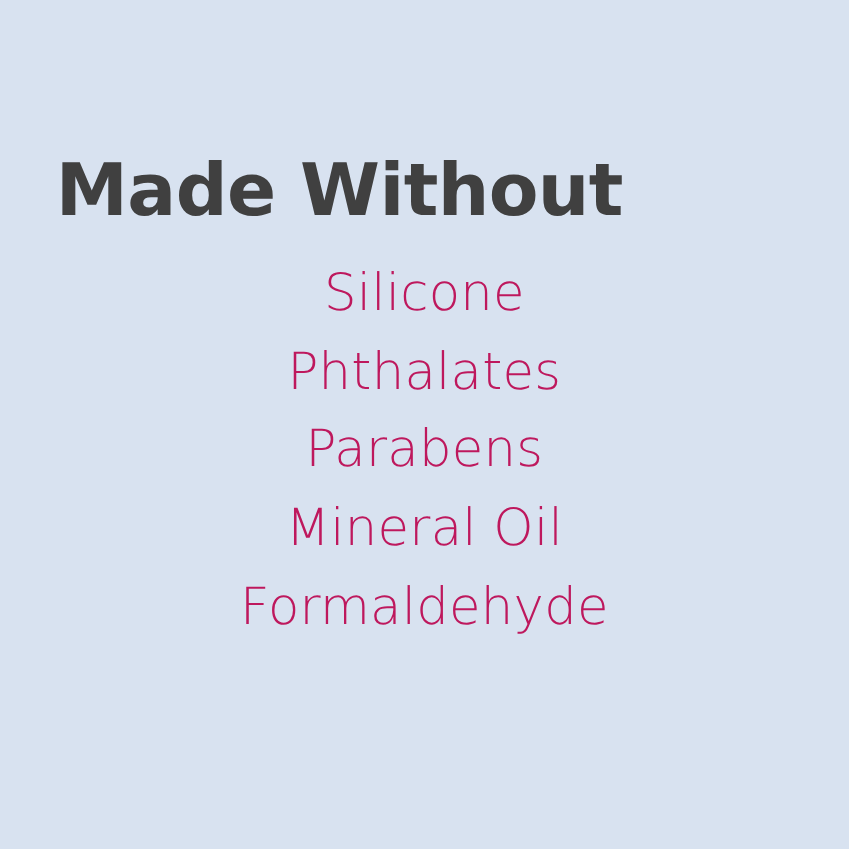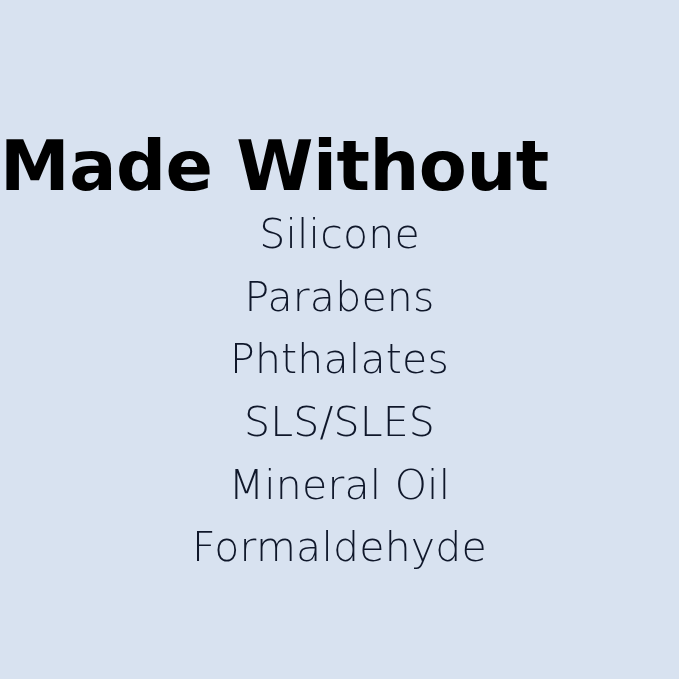--- a/index.html
+++ b/index.html
@@ -26,25 +26,25 @@
     overflow: hidden;
     -webkit-font-smoothing: antialiased;
   }
   #poster-title {
     position: absolute;
     top: 84px;
     left: 0;
     width: 543px;
     text-align: center;
     font-family: "DejaVu Sans", "Liberation Sans", sans-serif;
-    font-size: 70px;
+    font-size: 58px;
     font-weight: 700;
     line-height: 1.0;
     letter-spacing: -0.5px;
-    color: #000000;
+    color: #404040;
     white-space: nowrap;
   }
   #exclusion-list {
     position: absolute;
     top: 203px;
     left: 0;
     width: 679px;
     margin: 0;
     padding: 0;
     list-style: none;
@@ -54,33 +54,32 @@
   }
   .exclusion-item {
     width: 679px;
     text-align: center;
     height: 62.7px;
     line-height: 62.7px;
     font-family: "DejaVu Sans", "Liberation Sans", sans-serif;
     font-size: 41px;
     font-weight: 300;
     letter-spacing: 0.2px;
-    color: #0f172a;
+    color: #be185d;
     white-space: nowrap;
   }
 </style>
 </head>
 <body>
 
 <div id="poster">
 
   <h1 id="poster-title">Made Without</h1>
 
   <ul id="exclusion-list">
     <li class="exclusion-item">Silicone</li>
+    <li class="exclusion-item">Phthalates</li>
     <li class="exclusion-item">Parabens</li>
-    <li class="exclusion-item">Phthalates</li>
-    <li class="exclusion-item">SLS/SLES</li>
     <li class="exclusion-item">Mineral Oil</li>
     <li class="exclusion-item">Formaldehyde</li>
   </ul>
 
 </div>
 
 </body></html>

